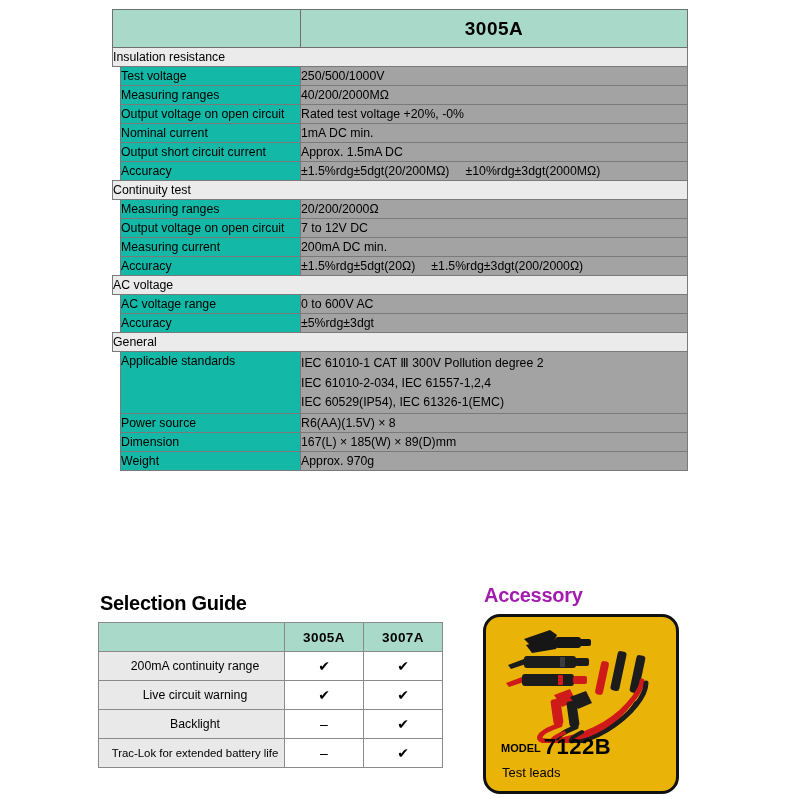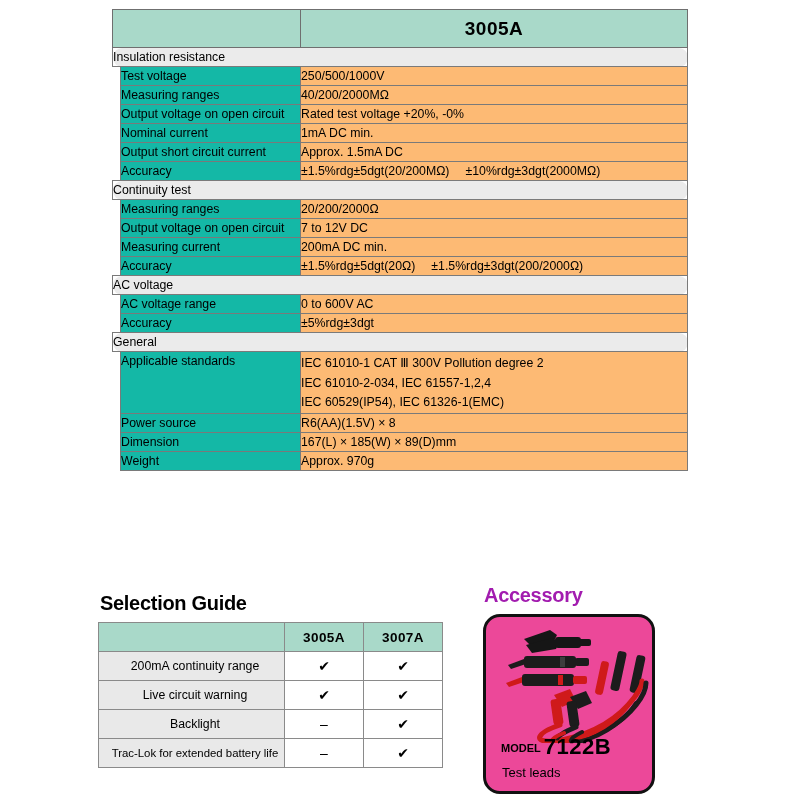--- a/index.html
+++ b/index.html
@@ -40,34 +40,33 @@
 
   .sec-row td {
     background: #ebebeb;
     border-top: 1px solid #7a7a7a;
     border-bottom: 1px solid #7a7a7a;
     border-left: 1px solid #7a7a7a;
     border-right: 1px solid #7a7a7a;
     height: 19px;
     padding-left: 5px;
     font-size: 12.3px;
-    border-radius: 9px;
   }
 
   td.lbl {
     background: #14b8a6;
     border: 1px solid #7a7a7a;
     height: 19px;
     padding-left: 5px;
     white-space: nowrap;
     overflow: hidden;
     vertical-align: middle;
   }
   td.val {
-    background: #fdba74;
+    background: #a3a3a3;
     border: 1px solid #7a7a7a;
     border-left: none;
     height: 19px;
     padding-left: 5px;
     vertical-align: middle;
   }
   td.val.multi { vertical-align: top; padding-top: 2px; line-height: 19.5px; }
   td.lbl.multi { vertical-align: top; padding-top: 2px; }
   .spacer-col { width: 10px; background: #ffffff; border: none !important; }
 
@@ -122,24 +121,24 @@
     left: 483px; top: 584px; width: 205px;
   }
   .acc-title {
     font-size: 20px;
     font-weight: bold;
     letter-spacing: -0.3px;
     margin: 0 0 7px 1px;
     color: #a21caf;
   }
   .acc-box {
-    width: 172px; height: 180px;
+    width: 196px; height: 180px;
     border: 3px solid #111;
     border-radius: 17px;
-    background: #ec4899;
+    background: #eab308;
     position: relative;
     overflow: hidden;
   }
   .acc-art { position: absolute; left: 16px; top: 8px; }
   .acc-model {
     position: absolute; left: 15px; bottom: 31px;
     white-space: nowrap;
   }
   .acc-model .mw {
     font-size: 11px; font-weight: bold; letter-spacing: 0px;

